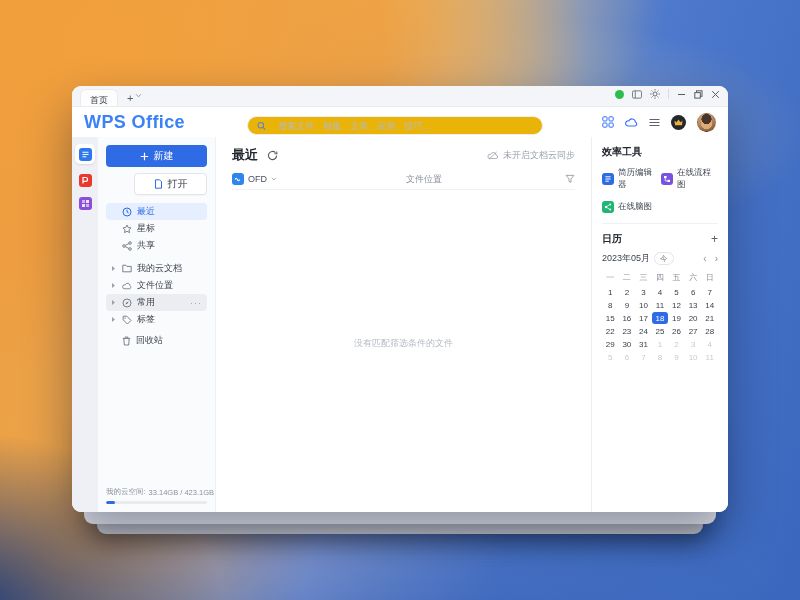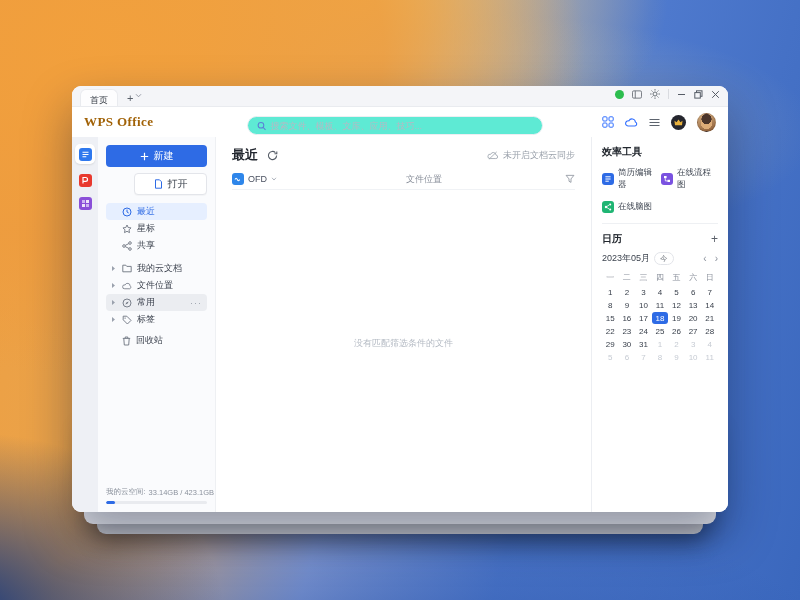--- a/index.html
+++ b/index.html
@@ -27,23 +27,23 @@
   .tab-add{font-size:11px;color:#5a616b;margin:0 2px 1px 9px;line-height:14px;}
   .tab-caret{margin-bottom:4px;color:#8b919c;}
   .tabbar-right{margin-left:auto;display:flex;align-items:center;gap:8px;height:100%;padding-bottom:2px;}
   .win-dot{width:9px;height:9px;border-radius:50%;background:#2cbd4e;}
   .tb-ic{color:#6a7077;display:flex;align-items:center;}
   .win-sep{width:1px;height:10px;background:#d9dbe0;}
   .win-btn{color:#565c66;display:flex;align-items:center;font-size:9px;line-height:1;}
 
   
   .header{height:30px;display:flex;align-items:center;padding:0 12px;position:relative;background:#fff;flex:0 0 auto;}
-  .logo{font-size:13px;font-weight:700;color:#a16207;letter-spacing:.4px;font-family:Liberation Serif, serif;}
-  .search{position:absolute;left:175px;width:296px;top:9px;height:19px;background:#5eead4;border:1px solid #edeef2;
-    border-radius:10px;display:flex;align-items:center;gap:2px;padding:0 9px;box-sizing:border-box;}
+  .logo{font-size:18px;font-weight:700;color:#3b82f6;letter-spacing:.4px;}
+  .search{position:absolute;left:175px;width:296px;top:9px;height:19px;background:#eab308;border:1px solid #edeef2;
+    border-radius:10px;display:flex;align-items:center;gap:10px;padding:0 9px;box-sizing:border-box;}
   .search input{border:none;outline:none;background:transparent;font-size:9px;color:#5a616b;width:100%;font-family:inherit;}
   .search input::placeholder{color:#b4bac4;}
   .header-right{margin-left:auto;display:flex;align-items:center;gap:11px;}
   .hr-ic{display:flex;align-items:center;}
   .vip{width:15px;height:15px;border-radius:50%;background:#25262e;display:flex;align-items:center;justify-content:center;}
   .avatar{width:17px;height:17px;border-radius:50%;border:1px solid rgba(0,0,0,.12);
     background:radial-gradient(circle at 50% 30%,#4a342a 0 34%,rgba(74,52,42,0) 35%),
                radial-gradient(circle at 50% 55%,#dcab77 0 45%,rgba(220,171,119,0) 46%),
                linear-gradient(160deg,#d8b183,#8a5a35);}
 

